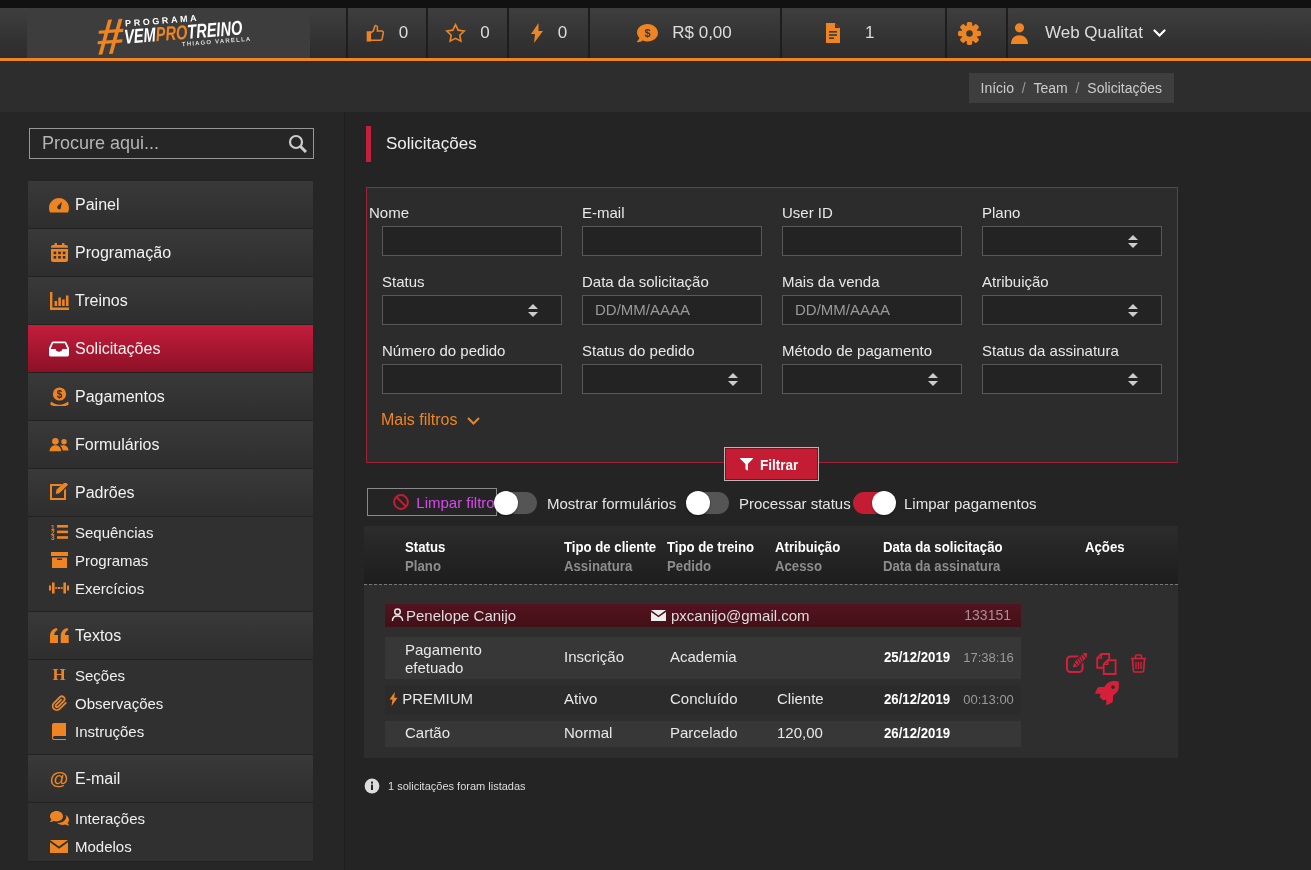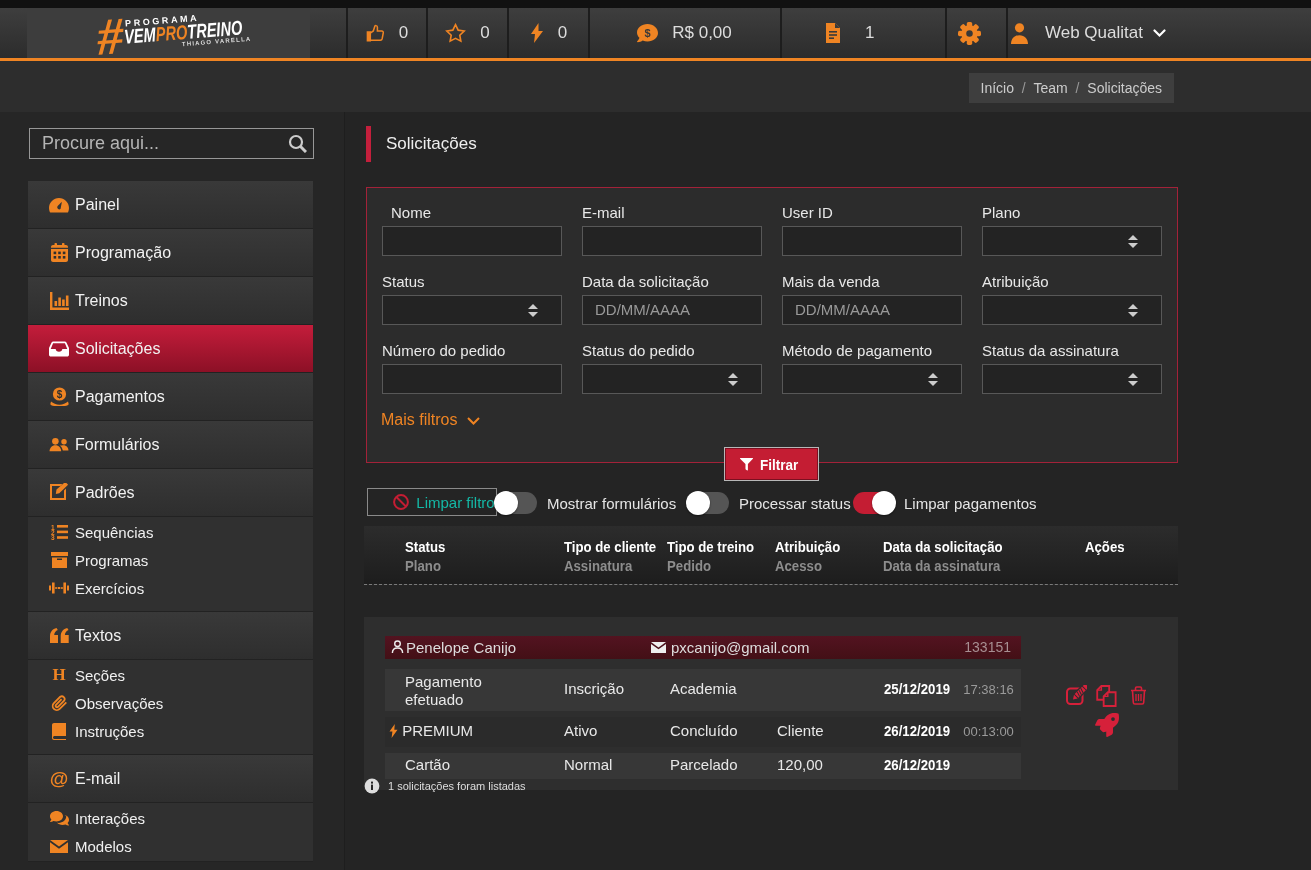--- a/index.html
+++ b/index.html
@@ -32,33 +32,33 @@
 .finput { position:absolute; width:180px; height:30px; background:#232323; border:1px solid #585858; color:#999; font-size:15px; line-height:28px; padding-left:12px; }
 .arrows { position:absolute; right:23px; top:8px; width:10px; }
 .arrows i { display:block; width:0; height:0; border-left:5px solid transparent; border-right:5px solid transparent; }
 .arrows .up { border-bottom:5px solid #ccc; margin-bottom:3px; }
 .arrows .dn { border-top:5px solid #ccc; }
 #maisfiltros { left:381px; top:411px; color:#ef8423; font-size:16px; }
 #filtrarbtn { left:724px; top:447px; width:95px; height:34px; background:#c41d33; border:1px solid #b7b7b7; box-shadow:0 0 0 1px #7d0f20 inset; color:#fff; display:flex; align-items:center; justify-content:center; font-size:15px; font-weight:bold; }
 #filtrarbtn svg { margin-right:7px; }
 
 
-#limpar { left:367px; top:488px; width:130px; height:28px; border:1px solid #8a8a8a; display:flex; align-items:center; justify-content:center; color:#14b8a6; font-size:15px;padding-left:24px; }
+#limpar { left:367px; top:488px; width:130px; height:28px; border:1px solid #8a8a8a; display:flex; align-items:center; justify-content:center; color:#d946ef; font-size:15px;padding-left:24px; }
 .toggle { position:absolute; top:492px; width:41px; height:22px; border-radius:11px; background:#555; }
 .toggle .knob { position:absolute; top:-1px; left:-2px; width:24px; height:24px; border-radius:50%; background:#fff; box-shadow:0 1px 2px rgba(0,0,0,.5); }
 .toggle.on { background:#c41d33; }
 .toggle.on .knob { left:auto; right:-2px; }
 .tlabel { position:absolute; top:495px; color:#e5e5e5; font-size:15px; }
 
 
 #thead { left:364px; top:526px; width:814px; height:59px; background:linear-gradient(#2c2c2c,#1d1d1d); border-bottom:1px dashed #7a7a7a; }
 .hcell { position:absolute; top:11px; color:#fff; font-size:15px; font-weight:bold; line-height:19px; }
 .hcell .l2 { color:#8d8d8d; }
 .cond { display:inline-block; transform:scaleX(.88); transform-origin:0 0; white-space:nowrap; }
-#tbody { left:364px; top:585px; width:814px; height:173px; background:#2e2e2e;margin-top:32px; }
+#tbody { left:364px; top:585px; width:814px; height:173px; background:#2e2e2e; }
 #redrow { position:absolute; left:21px; top:19px; width:636px; height:23px; background:linear-gradient(#531320,#431016); color:#ddd; font-size:15px; line-height:23px; }
 .drow { position:absolute; left:21px; width:636px; background:#373737; color:#e8e8e8; font-size:15px; }
 .dcell { position:absolute; }
 .bolddate { font-weight:bold; color:#fff; }
 .timetxt { color:#9a9a9a; font-size:13px; }
 #footer { left:364px; top:778px; color:#ddd; font-size:11px; display:flex; align-items:center; }
 #footer svg { margin-right:8px; }
 </style>
 </head>
 <body>
@@ -253,21 +253,21 @@
           <svg width="18" height="13" viewBox="0 0 18 13">
             <path fill="#ef8423" d="M0 0h18l-9 6.5z"></path>
             <path fill="#ef8423" d="M0 2.3L9 8.7l9-6.4V13H0z"></path>
           </svg>
         </span>Modelos</div>
   </div>
 </div>
 
 <div id="ptitle" class="abs">Solicitações</div>
 <div id="filterbox" class="abs">
-  <div class="flabel" style="left:24px;top:16px">Nome</div>
+  <div class="flabel" style="left:2px;top:16px">Nome</div>
   <div class="finput" style="left:15px;top:38px"></div>
   <div class="flabel" style="left:215px;top:16px">E-mail</div>
   <div class="finput" style="left:215px;top:38px"></div>
   <div class="flabel" style="left:415px;top:16px">User ID</div>
   <div class="finput" style="left:415px;top:38px"></div>
   <div class="flabel" style="left:615px;top:16px">Plano</div>
   <div class="finput" style="left:615px;top:38px">
       <span class="arrows">
         <i class="up"></i>
         <i class="dn"></i>

